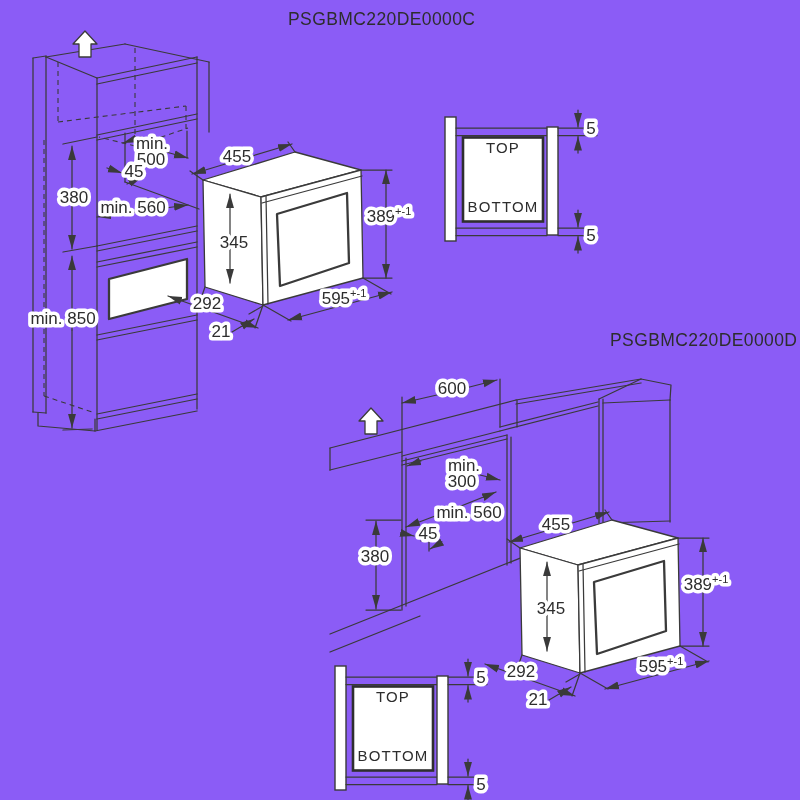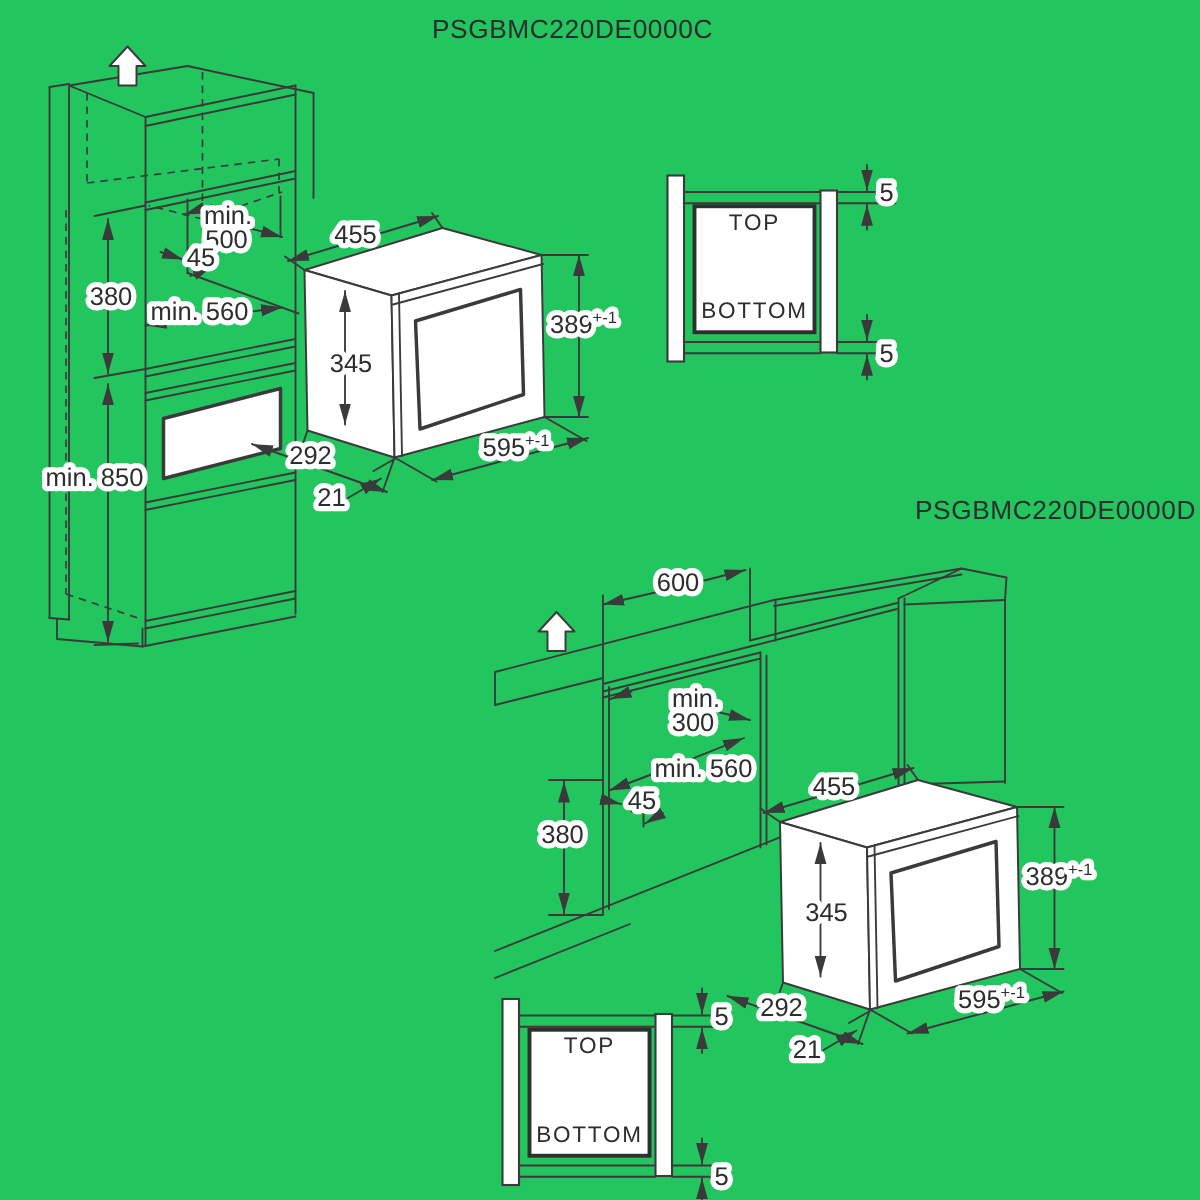--- a/index.html
+++ b/index.html
@@ -1,16 +1,16 @@
 <!DOCTYPE html>
 <html><head>
 <meta charset="utf-8">
 <style>
   html,body{margin:0;padding:0;background:#ffffff;}
-  .stage{position:relative;width:800px;height:800px;background:#22c55e;overflow:hidden;}
+  .stage{position:relative;width:800px;height:800px;background:#8b5cf6;overflow:hidden;}
   svg{display:block;}
   .ln{stroke:#3a3a3a;stroke-width:1.25;fill:none;stroke-linecap:round;stroke-linejoin:round;}
   .thick{stroke:#2f2f2f;stroke-width:2.6;fill:#ffffff;stroke-linejoin:miter;}
   .face{fill:#ffffff;stroke:#3a3a3a;stroke-width:1.3;stroke-linejoin:round;}
   .win{fill:#ffffff;stroke:#3a3a3a;stroke-width:2.3;stroke-linejoin:round;}
   .dash{stroke:#3a3a3a;stroke-width:1.1;fill:none;stroke-dasharray:5 4;}
   .dim{font-family:"Liberation Sans",sans-serif;font-size:17px;fill:#2d2d2d;
        paint-order:stroke;stroke:#ffffff;stroke-width:7px;stroke-linejoin:round;
        text-anchor:middle;}
   .sup{font-size:11px;}

